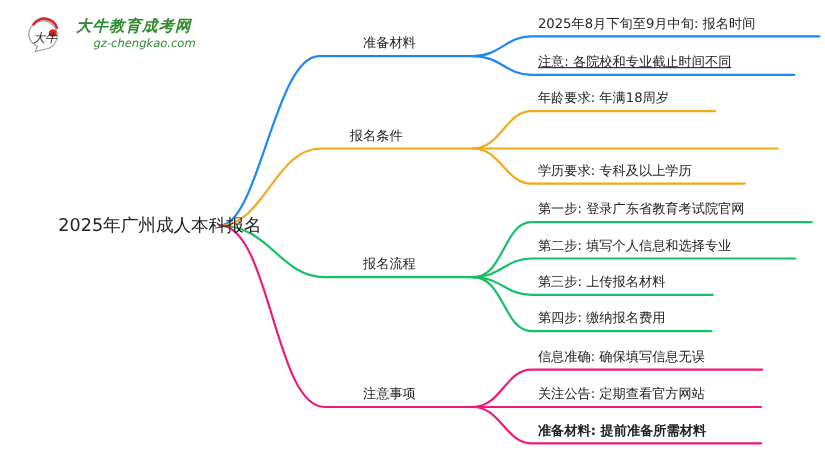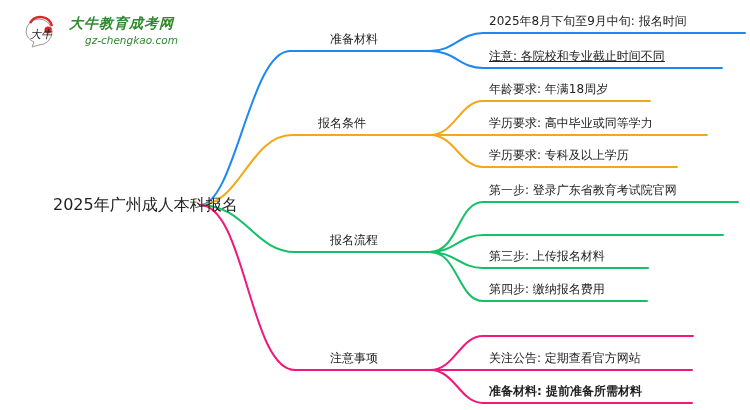--- a/index.html
+++ b/index.html
@@ -58,22 +58,23 @@
 
   <div class="node" style="left:330px;top:30px;">准备材料</div>
   <div class="node" style="left:318px;top:114px;">报名条件</div>
   <div class="node" style="left:330px;top:231px;">报名流程</div>
   <div class="node" style="left:330px;top:349px;">注意事项</div>
 
   <div class="node" style="left:489px;top:12px;">2025年8月下旬至9月中旬: 报名时间</div>
   <div class="node" style="left:489px;top:47px;text-decoration:underline;">注意: 各院校和专业截止时间不同</div>
 
   <div class="node" style="left:489px;top:80px;">年龄要求: 年满18周岁</div>
-  <div class="node" style="left:489px;top:114px;">学历要求: 高中毕业或同等学力</div>
   <div class="node" style="left:489px;top:146px;">学历要求: 专科及以上学历</div>
 
   <div class="node" style="left:489px;top:181px;">第一步: 登录广东省教育考试院官网</div>
+  <div class="node" style="left:489px;top:214px;">第二步: 填写个人信息和选择专业</div>
   <div class="node" style="left:489px;top:247px;">第三步: 上传报名材料</div>
   <div class="node" style="left:489px;top:280px;">第四步: 缴纳报名费用</div>
 
+  <div class="node" style="left:489px;top:315px;">信息准确: 确保填写信息无误</div>
   <div class="node" style="left:489px;top:349px;">关注公告: 定期查看官方网站</div>
   <div class="node" style="left:489px;top:382px;font-weight:bold;">准备材料: 提前准备所需材料</div>
 </div>
 
 </body></html>

